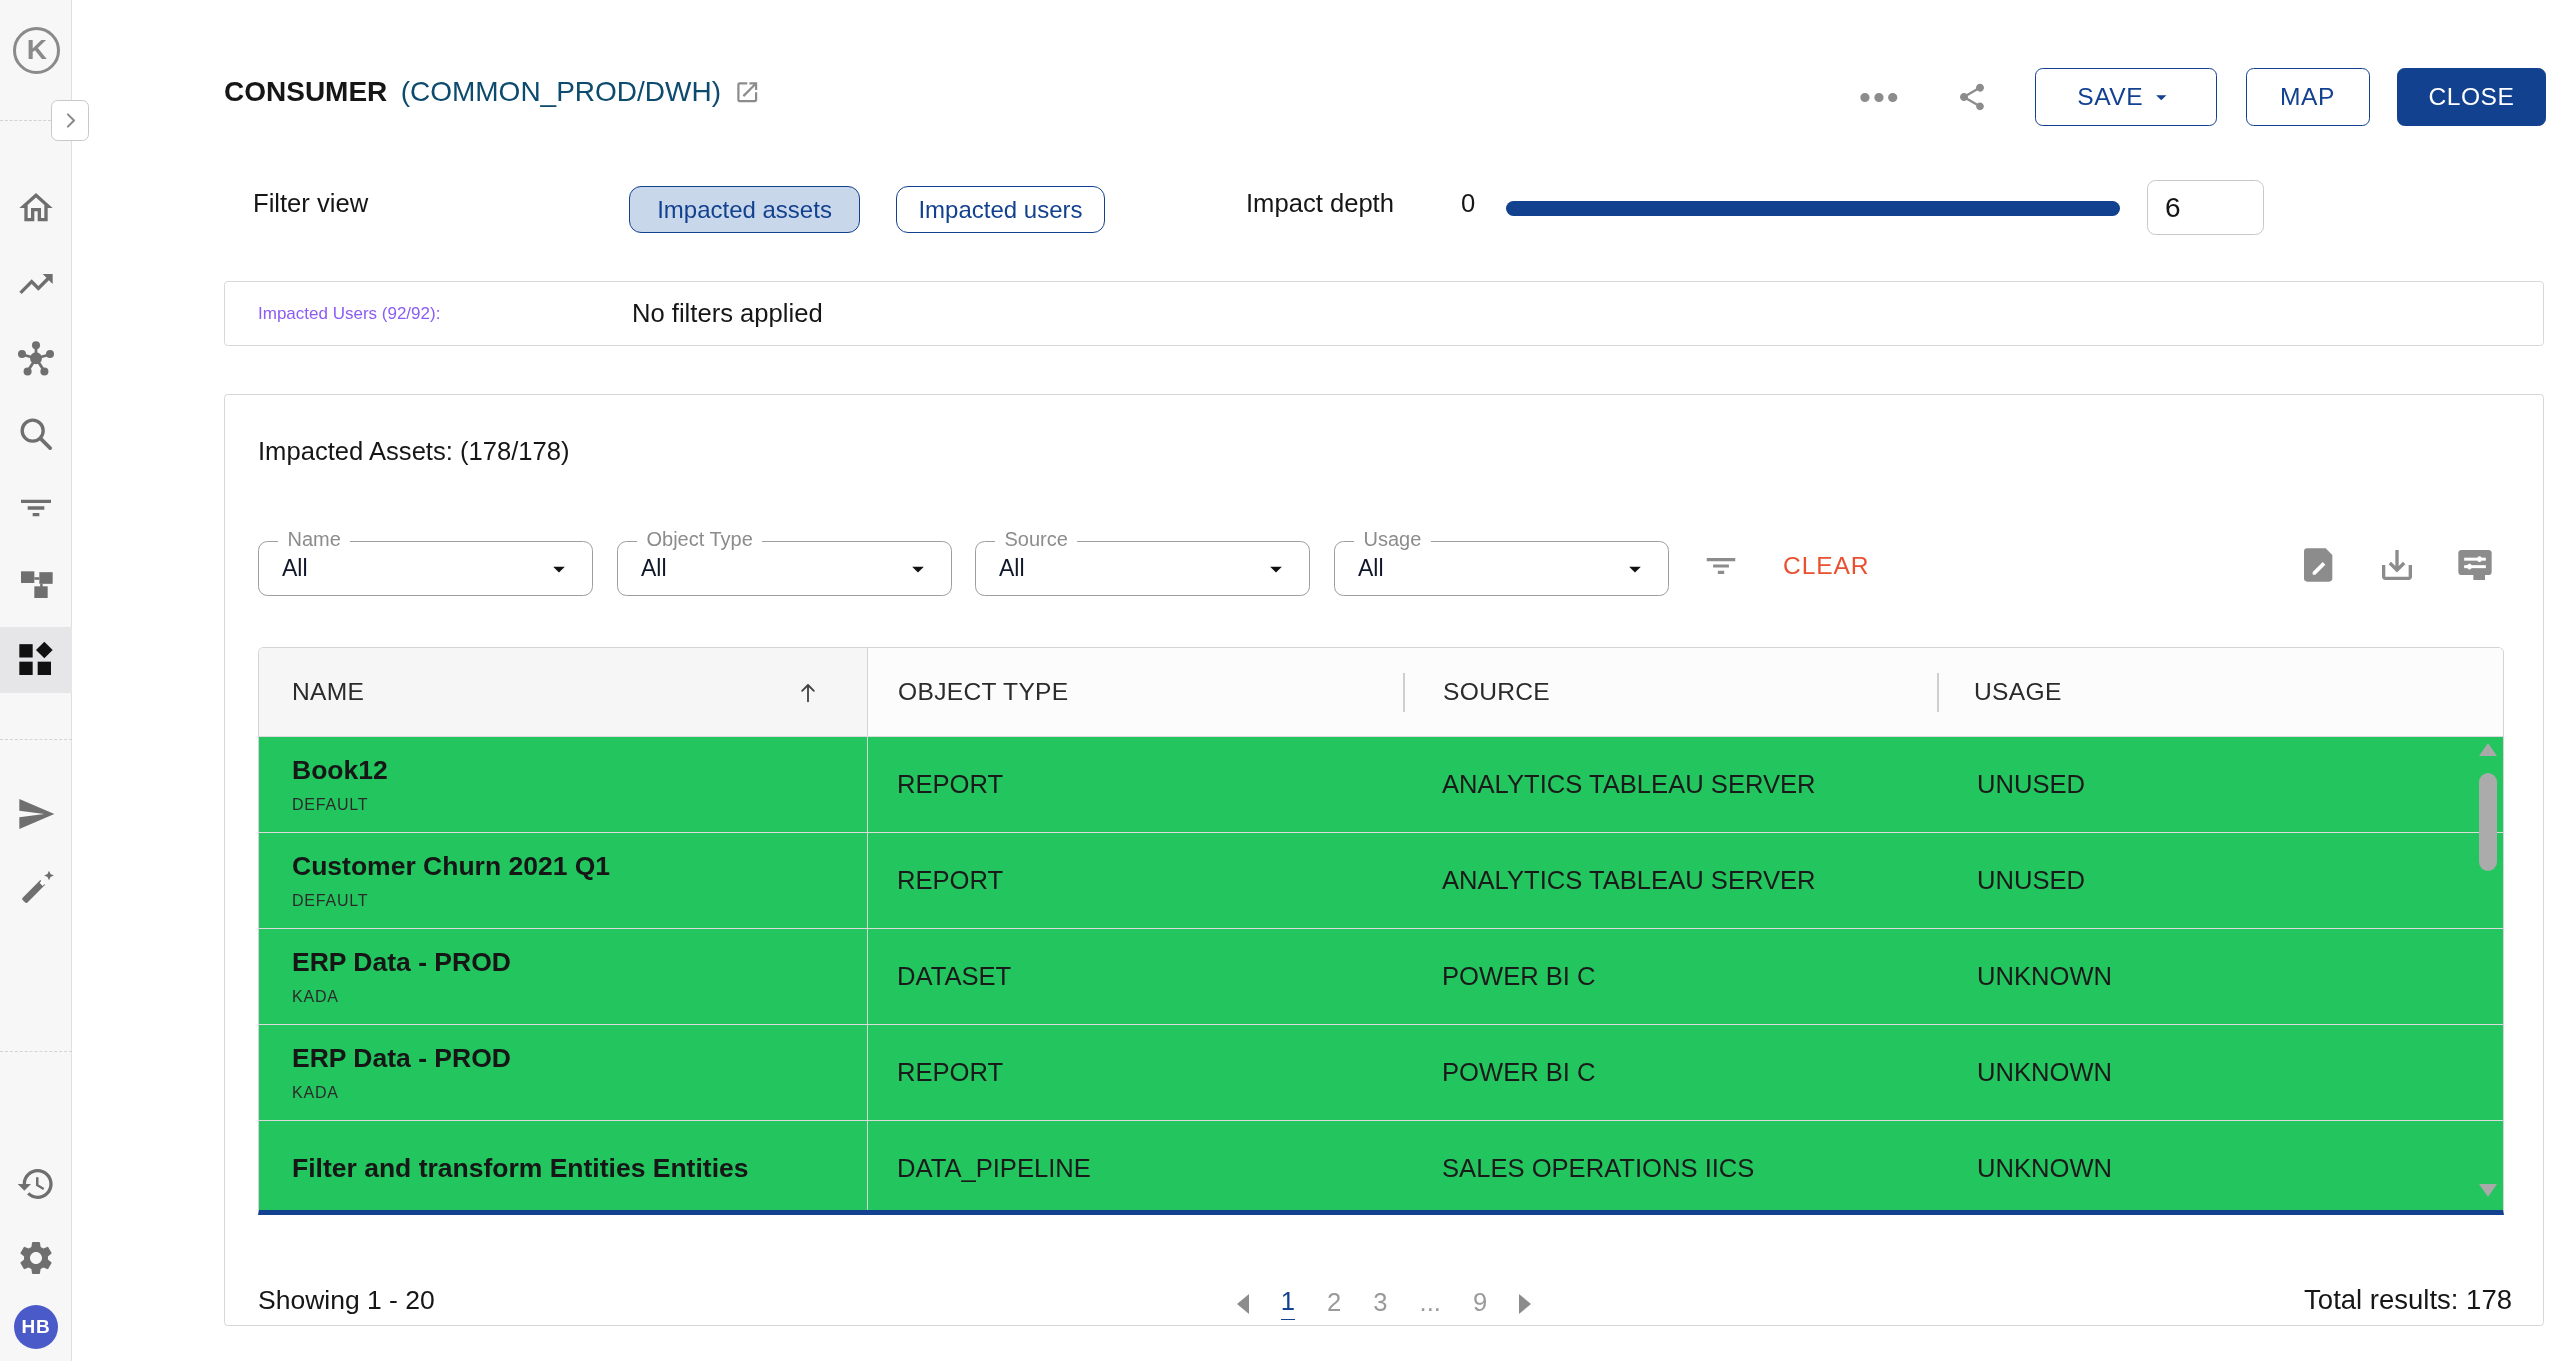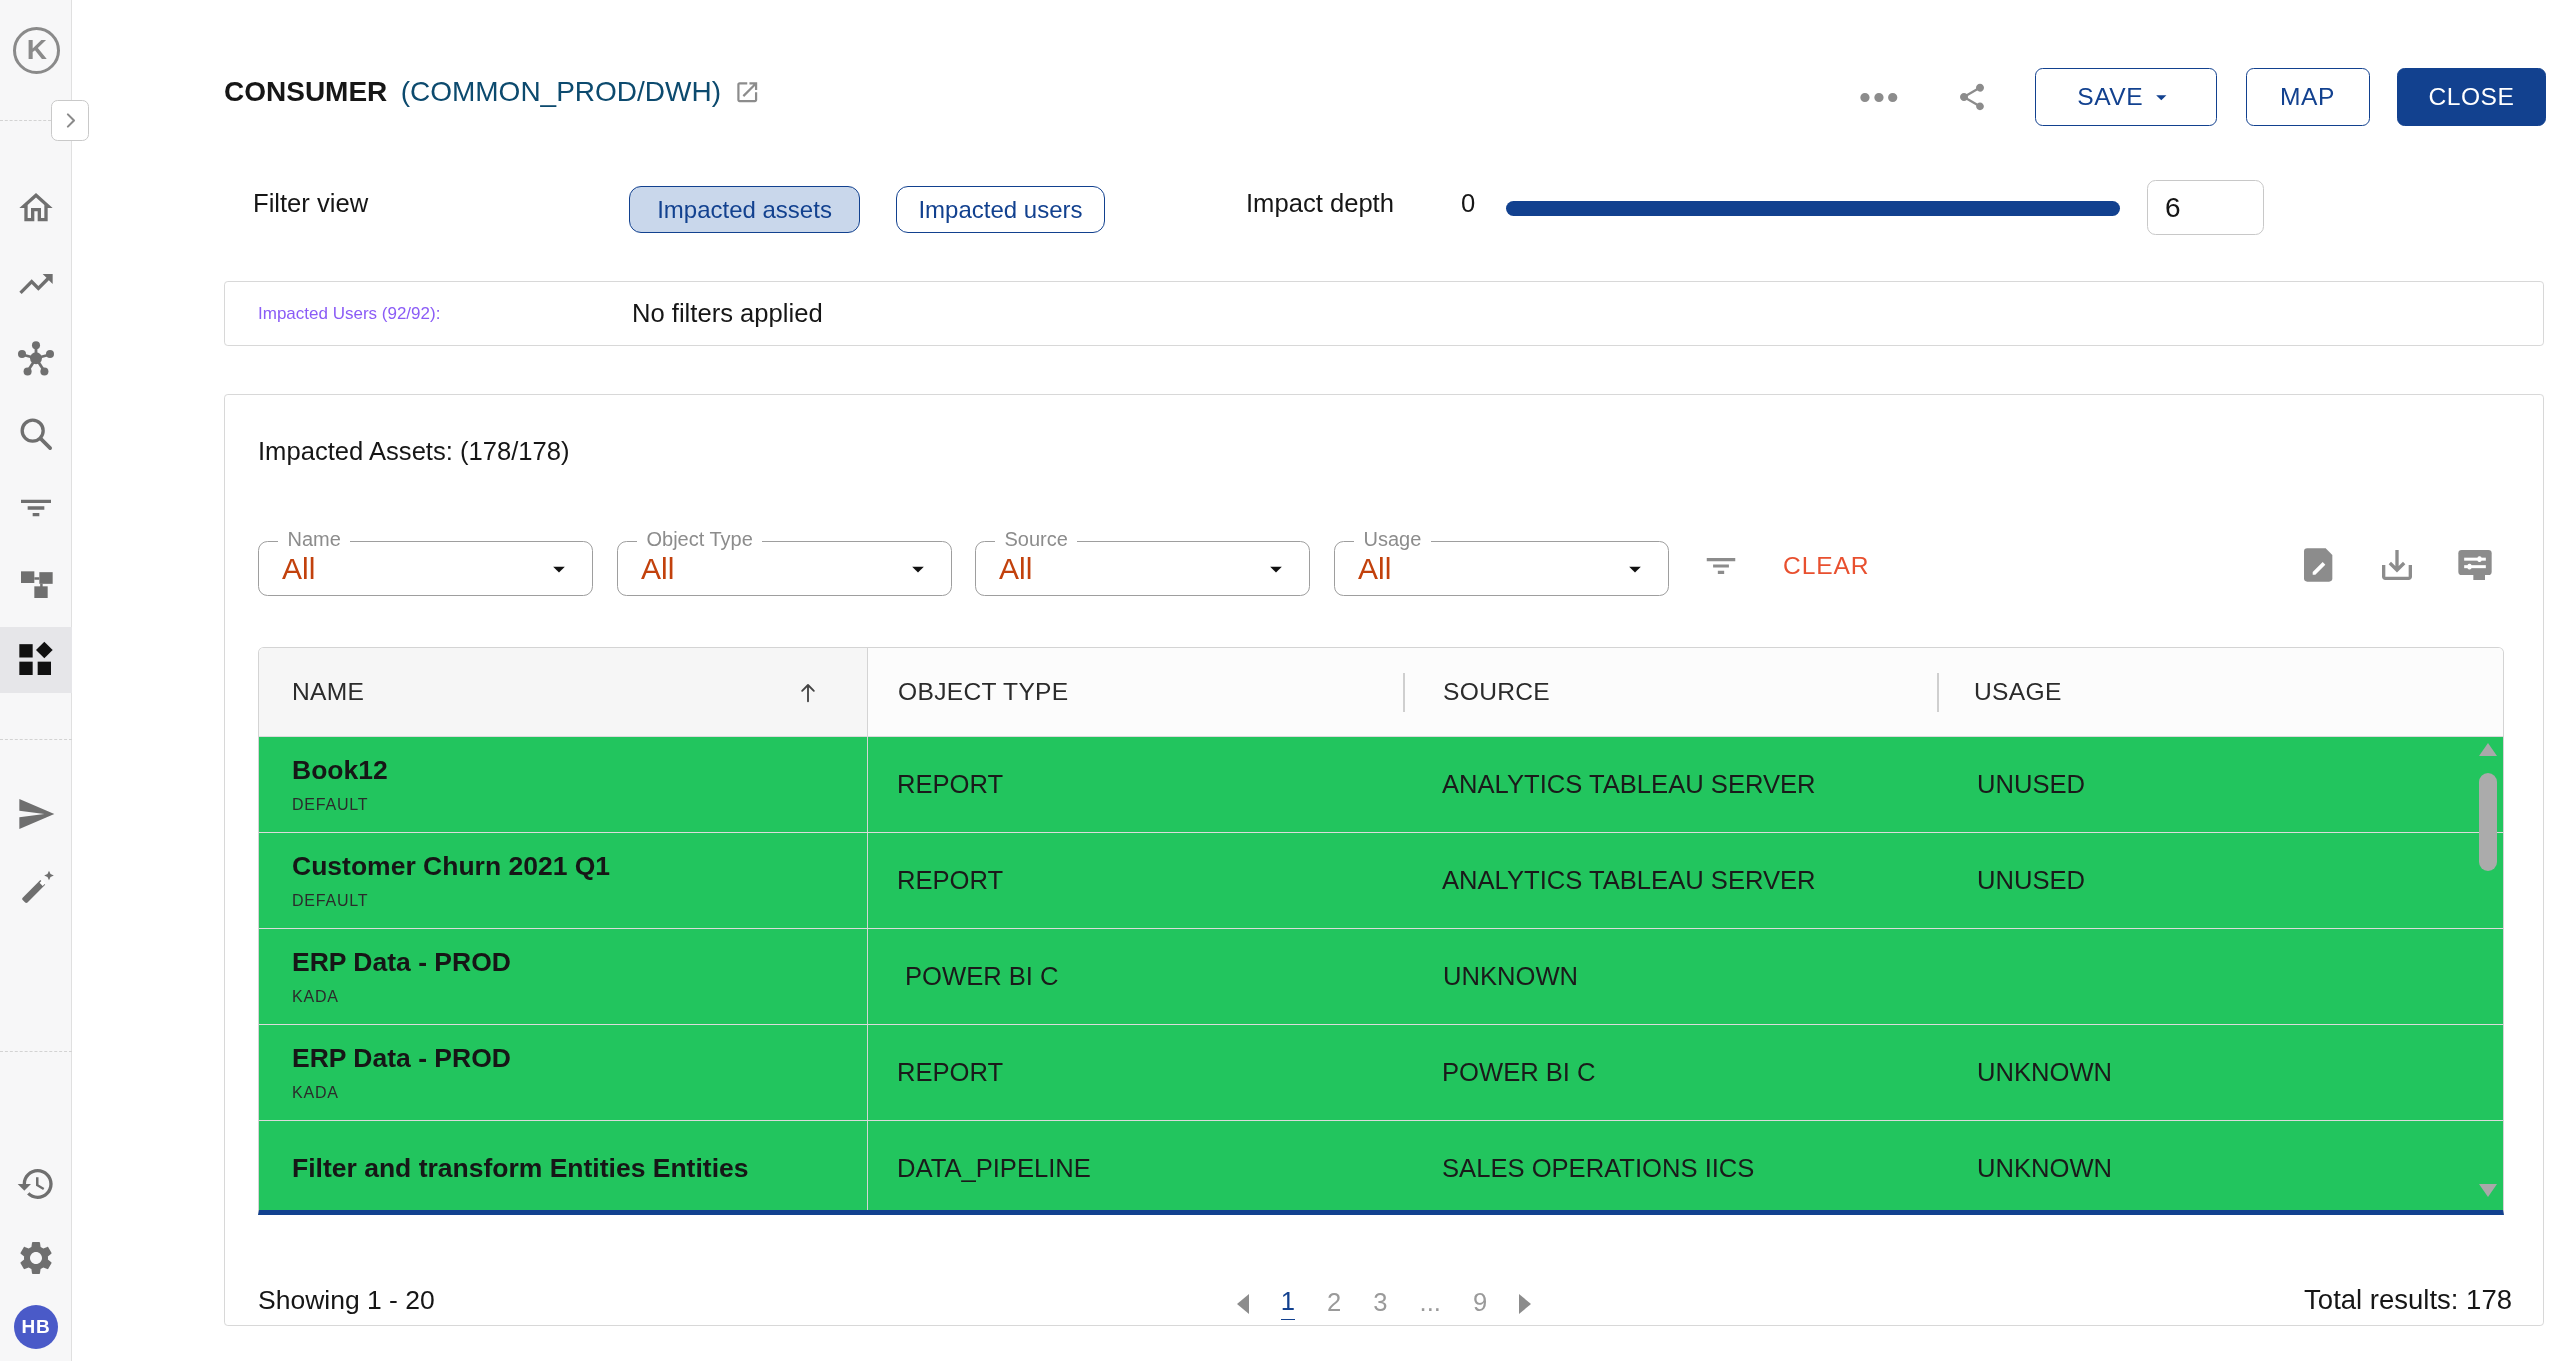--- a/index.html
+++ b/index.html
@@ -96,21 +96,21 @@
   .fselect {
     position:absolute; top:146px; width:335px; height:55px;
     border:1.9px solid #9e9e9e; border-radius:9.5px; background:#fff; cursor:pointer;
     display:flex; align-items:center;
   }
   .fs0{left:33px;} .fs1{left:392px;} .fs2{left:750px;} .fs3{left:1109px;}
   .fselect .flabel {
     position:absolute; top:-14px; left:19px; background:#fff; padding:0 9.5px;
     font-size:20px; color:#8c8c8c;
   }
-  .fselect .fvalue { font-size:30px; color:#c2410c; padding-left:23px; }
+  .fselect .fvalue { font-size:23px; color:#0f172a; padding-left:23px; }
   .fselect .caret { position:absolute; right:19px; }
   .filter-icon-wrap { position:absolute; left:1477px; top:152px; }
   .clear-btn {
     position:absolute; left:1558px; top:157px; font-size:24.6px; color:#e8502f;
     letter-spacing:0.9px; cursor:pointer;
   }
   .panel-actions { position:absolute; left:2074px; top:150px; display:flex; gap:38px; }
   .panel-actions .icon { cursor:pointer; }
 
   
@@ -435,20 +435,21 @@
           </div>
           <div class="td td-type">REPORT</div>
           <div class="td td-source">ANALYTICS TABLEAU SERVER</div>
           <div class="td td-usage">UNUSED</div>
         </div>
         <div class="trow">
           <div class="td td-name">
             <span class="nm">ERP Data - PROD</span>
             <span class="sub">KADA</span>
           </div>
+          <div class="td td-type">DATASET</div>
           <div class="td td-source">POWER BI C</div>
           <div class="td td-usage">UNKNOWN</div>
         </div>
         <div class="trow">
           <div class="td td-name">
             <span class="nm">ERP Data - PROD</span>
             <span class="sub">KADA</span>
           </div>
           <div class="td td-type">REPORT</div>
           <div class="td td-source">POWER BI C</div>

